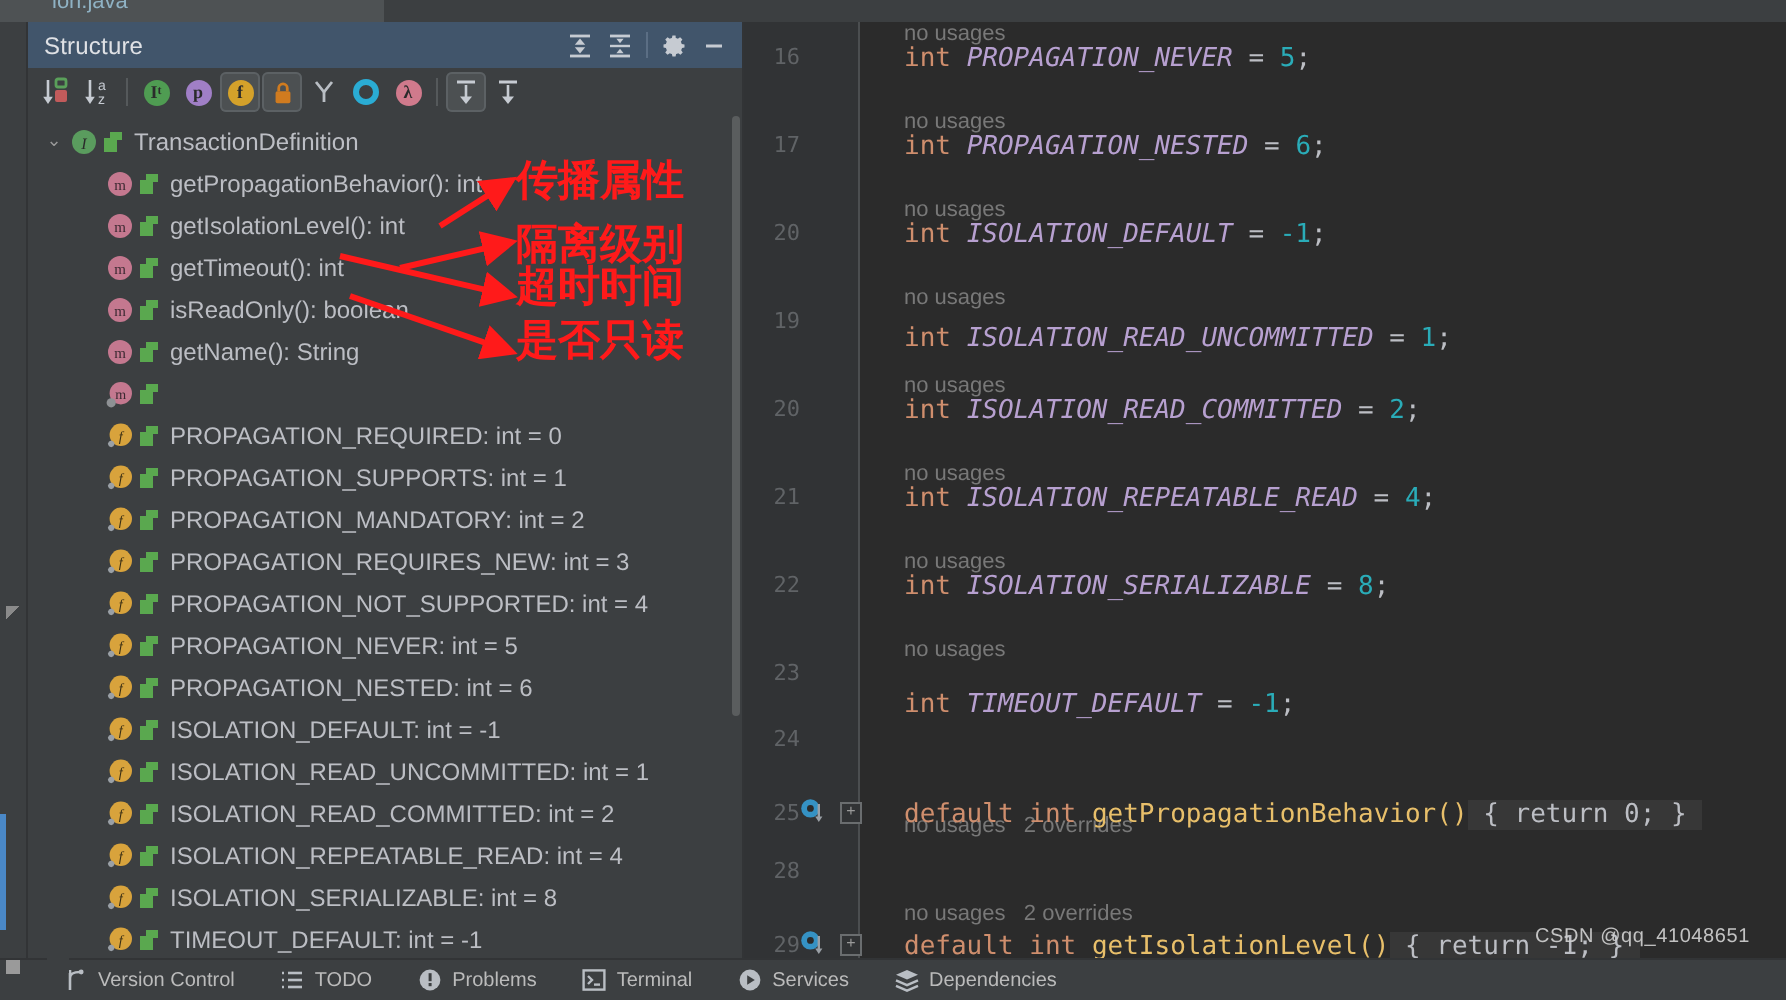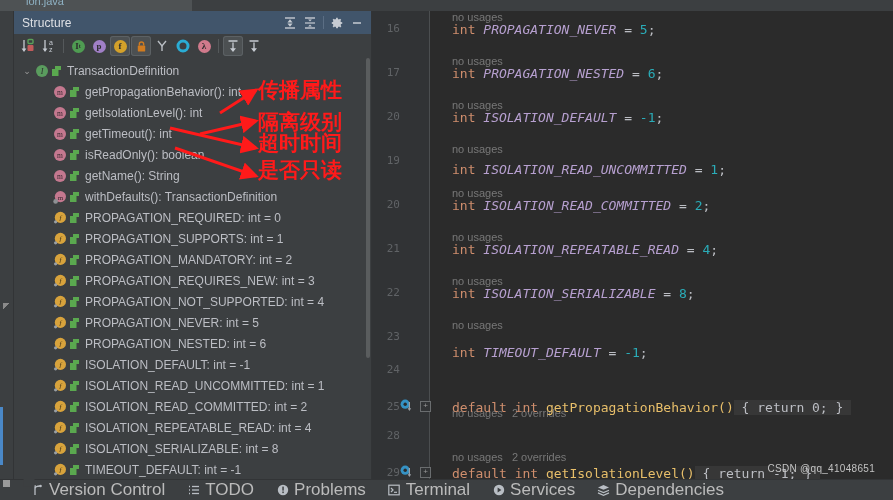--- a/index.html
+++ b/index.html
@@ -69,21 +69,21 @@
   .pn{color:#bcbec4;}
   .mth{color:#e8bf6a;}
   .body{background:#373737;color:#bcbec4;margin-top:20px;}
   .watermark{position:absolute;right:18px;bottom:5px;font-size:10px;color:#cfcfcf;opacity:.92;
              font-family:"Liberation Sans",sans-serif;letter-spacing:.3px;}
   
   .anno{position:absolute;left:0;top:0;width:893px;height:500px;pointer-events:none;}
   
   .statusbar{height:20px;background:#3c3f41;border-top:1px solid #323436;display:flex;align-items:center;
              padding-left:20px;gap:0px;flex:0 0 auto;}
-  .sb{display:flex;align-items:center;gap:5px;padding:0 11px;font-size:17px;color:#bbbbbb;}
+  .sb{display:flex;align-items:center;gap:5px;padding:0 11px;font-size:10px;color:#bbbbbb;}
   .sb .si{width:13px;height:13px;display:inline-flex;align-items:center;justify-content:center;}
 </style>
 </head>
 <body>
 
 <div class="app">
 
   <div class="topstrip">
     <div class="tabfrag">
       <span class="tabtext">ion.java</span>
@@ -316,21 +316,20 @@
                 <text x="7.4" y="9.5" font-size="7" text-anchor="middle" fill="#3a2830" font-family="Liberation Serif, serif">m</text>
                 <circle cx="2.6" cy="11.4" r="2.3" fill="#8e9194"></circle>
               </svg>
             </span>
             <span class="vis">
               <svg width="11" height="12" viewBox="0 0 11 12">
                 <rect x="1" y="4" width="6.5" height="7" fill="#5aa84f"></rect>
                 <rect x="4" y="1" width="6" height="4" fill="#5aa84f"></rect>
               </svg>
             </span>
-            <span class="lbl">withDefaults(): TransactionDefinition</span>
           </div>
           <div class="row">
             <span class="indent"></span>
             <span class="indent"></span>
             <span class="ico">
               <svg width="14" height="14" viewBox="0 0 14 14">
                 <circle cx="7.4" cy="6.4" r="5.6" fill="#d8a33c"></circle>
                 <text x="7.4" y="9.4" font-size="7" text-anchor="middle" fill="#3a2f15" font-family="Liberation Serif, serif" font-style="italic">f</text>
                 <path d="M2.6 9.2 l1.1.5 .6 1.2 -.6 1.2 -1.1 .5 -1.1-.5 -.6-1.2 .6-1.2z" fill="#9aa0a6"></path>
               </svg>

